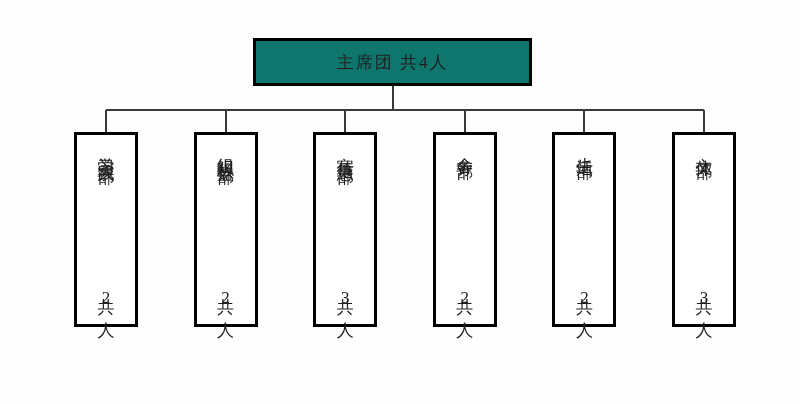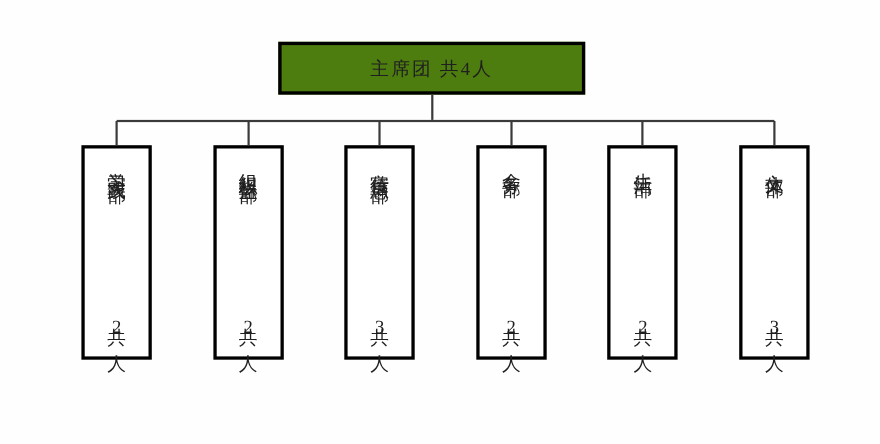--- a/index.html
+++ b/index.html
@@ -19,21 +19,21 @@
 
   
   .root-box {
     position: absolute;
     left: 253px;
     top: 38px;
     width: 279px;
     height: 48px;
     box-sizing: border-box;
     border: 3px solid var(--border, #000);
-    background: #4d7c0f;
+    background: #0f766e;
     display: flex;
     align-items: center;
     justify-content: center;
   }
   .root-label {
     font-size: 17px;
     letter-spacing: 2px;
     white-space: nowrap;
   }
 

